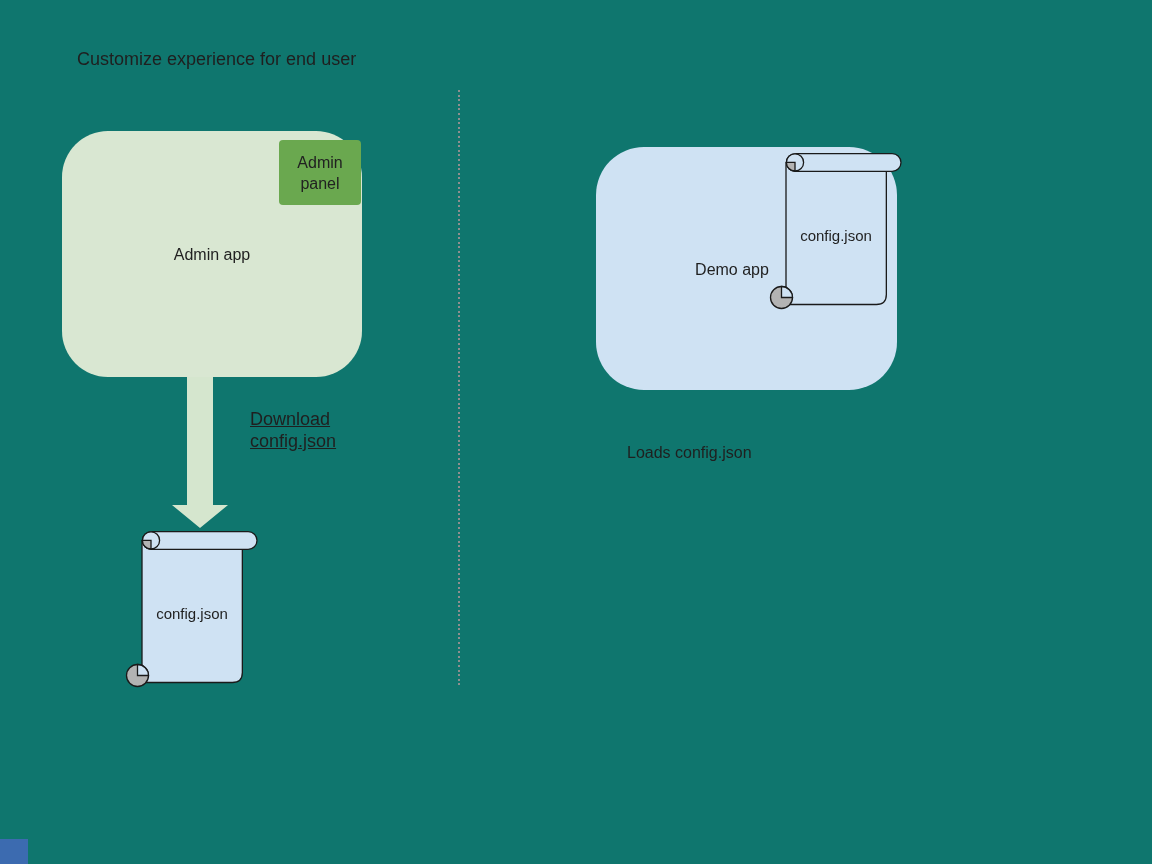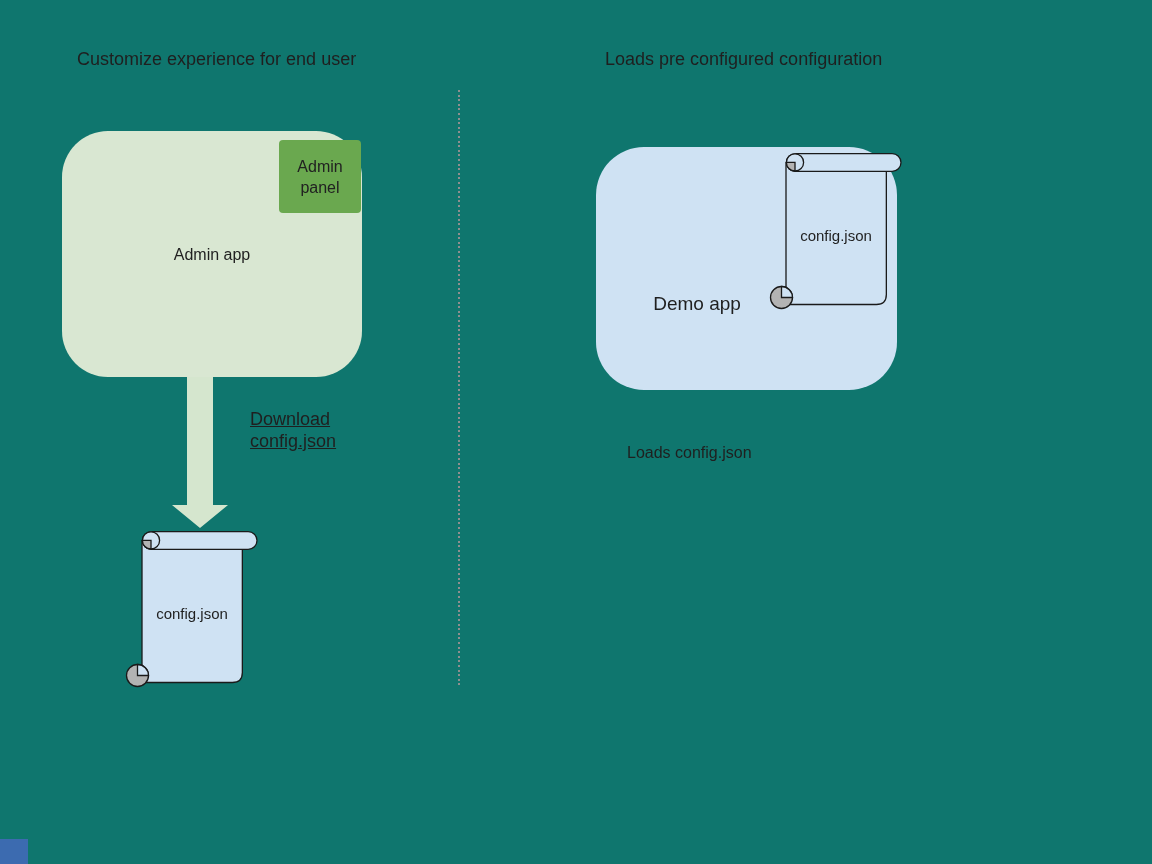--- a/index.html
+++ b/index.html
@@ -50,21 +50,21 @@
     top: 255px;
     transform: translate(-50%, -50%);
     font-size: 16px;
     white-space: nowrap;
   }
   .admin-panel {
     position: absolute;
     left: 279px;
     top: 140px;
     width: 82px;
-    height: 73px;
+    height: 65px;
     background: #6aa84f;
     border-radius: 4px;
     display: flex;
     align-items: center;
     justify-content: center;
     text-align: center;
   }
   .admin-panel-label {
     font-size: 16px;
     line-height: 21px;
@@ -106,26 +106,25 @@
     position: absolute;
     left: 596px;
     top: 147px;
     width: 301px;
     height: 243px;
     background: #cfe2f3;
     border-radius: 48px;
   }
   .demo-app-label {
     position: absolute;
-    left: 697px;
+    left: 732px;
     top: 270px;
     transform: translate(-50%, -50%);
-    font-size: 19px;
+    font-size: 16px;
     white-space: nowrap;
-    margin-top: 34px;
   }
 
   .loads-caption {
     position: absolute;
     left: 627px;
     top: 444px;
     font-size: 16px;
     white-space: nowrap;
   }
 
@@ -137,21 +136,20 @@
     height: 25px;
     background: #3c6bb0;
   }
 </style>
 </head>
 <body>
 
 <div class="canvas">
 
   <div class="title title-left">Customize experience for end user</div>
-  <div class="title title-right">Loads pre configured configuration</div>
 
   <div class="divider"></div>
 
   <div class="admin-app"></div>
   <div class="admin-panel">
     <div class="admin-panel-label">Admin panel</div>
   </div>
   <div class="admin-app-label">Admin app</div>
 
   <svg class="down-arrow" viewBox="0 0 70 152">

